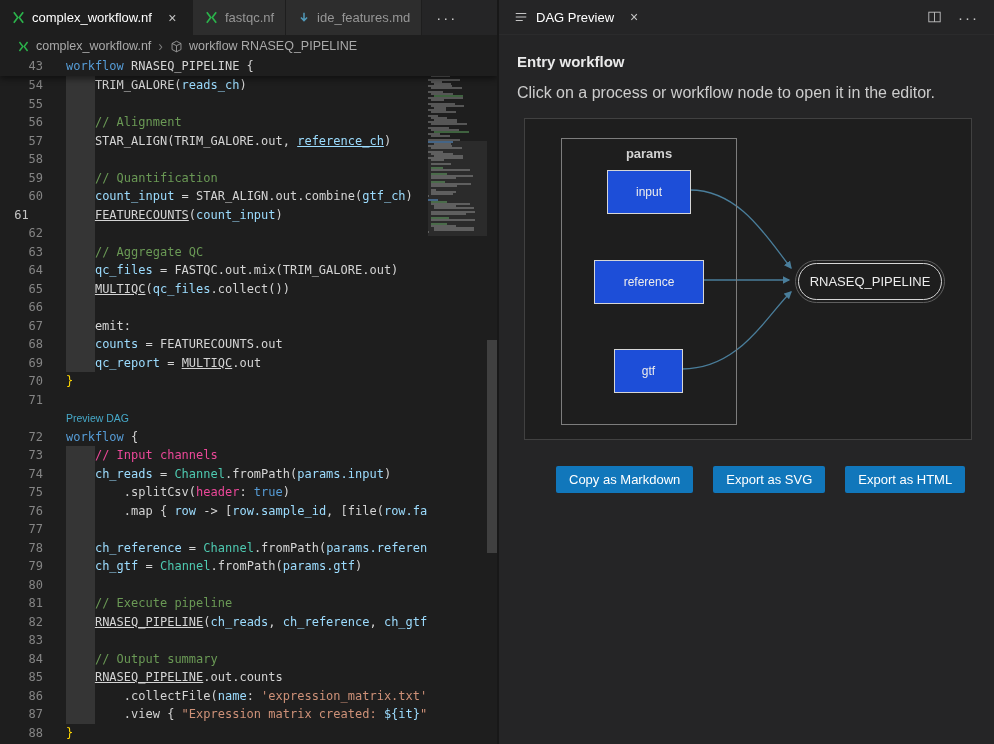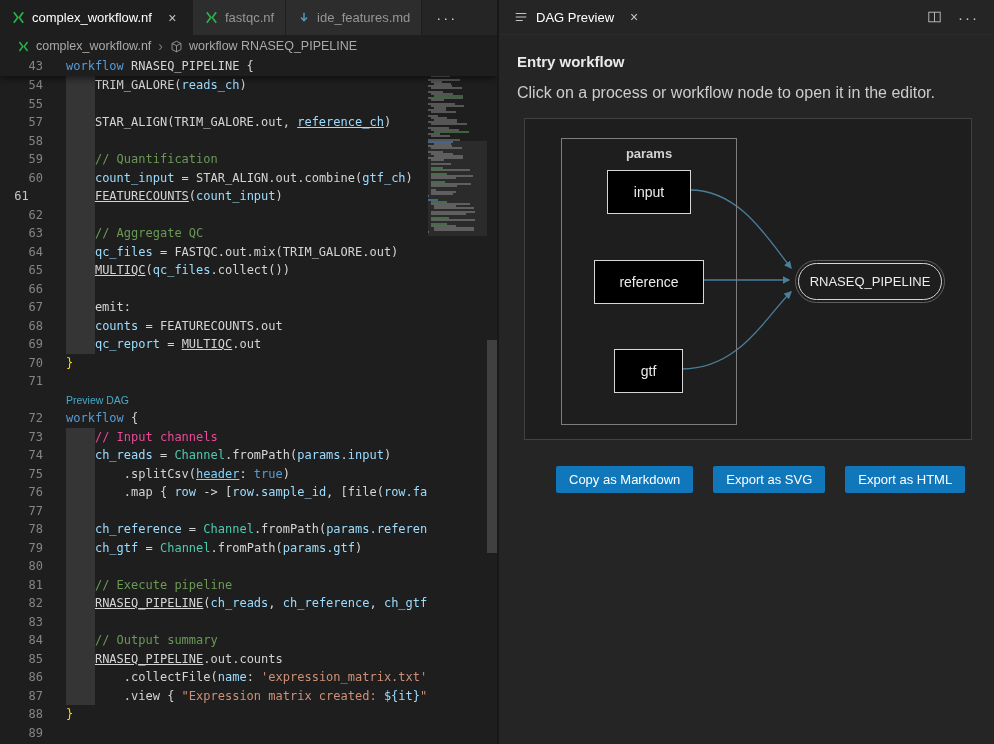--- a/index.html
+++ b/index.html
@@ -62,22 +62,22 @@
   .panel-body { flex:1; padding:0 18px; overflow:hidden; }
   .pb-heading { font-size:15px; font-weight:700; color:#eaeaea; margin:18px 0 0 0; }
   .pb-desc { font-size:16px; color:#cccccc; margin:14px 0 0 0; }
 
   .diagram { position:relative; width:448px; height:322px; margin:16px 0 0 7px;
              background:#1e1e1e; border:1px solid #414141; }
   .dag-edges { position:absolute; left:0; top:0; }
   .dag-group { position:absolute; left:36px; top:19px; width:176px; height:287px; border:1px solid #7d7d7d; }
   .dag-group-label { position:absolute; top:7px; left:0; right:0; text-align:center;
                      color:#d2d2d2; font-size:13px; font-weight:600; }
-  .dag-node { position:absolute; border:1.5px solid #d6d6d6; background:#000000; color:#ececec;
-              font-size:14px; display:flex; align-items:center; justify-content:center; cursor:pointer; }
+  .dag-node { position:absolute; border:1.5px solid #d6d6d6; background:#1d4ed8; color:#ececec;
+              font-size:12px; display:flex; align-items:center; justify-content:center; cursor:pointer; }
   .dag-node.n-input { left:45px; top:31px; width:84px; height:44px; }
   .dag-node.n-reference { left:32px; top:121px; width:110px; height:44px; }
   .dag-node.n-gtf { left:52px; top:210px; width:69px; height:44px; }
   .dag-target { position:absolute; left:273px; top:144px; width:144px; height:37px;
                 border:1.5px solid #d6d6d6; border-radius:19px; background:#1e1e1e;
                 outline:1px solid #5f5f5f; outline-offset:2px;
                 color:#ececec; font-size:13px; display:flex; align-items:center; justify-content:center; cursor:pointer; }
 
   .btn-row { display:flex; gap:20px; margin:26px 0 0 39px; }
   .btn { background:#1177bb; color:#ffffff; border:none; border-radius:2px; height:27px;
@@ -147,20 +147,24 @@
       <div class="code-lines" id="code-lines">
           <div class="line">
             <span class="ln">54</span>
             <span class="txt"><span class="band" style="position: absolute;"></span><span style="color: rgb(212, 212, 212);">    TRIM_GALORE(</span><span style="color: rgb(156, 220, 254);">reads_ch</span><span style="color: rgb(212, 212, 212);">)</span></span>
           </div>
           <div class="line">
             <span class="ln">55</span>
             <span class="txt"><span class="band" style="position: absolute;"></span></span>
           </div>
           <div class="line">
+            <span class="ln">56</span>
+            <span class="txt"><span class="band" style="position: absolute;"></span><span style="color: rgb(212, 212, 212);">    </span><span style="color: rgb(106, 153, 85);">// Alignment</span></span>
+          </div>
+          <div class="line">
             <span class="ln">57</span>
             <span class="txt"><span class="band" style="position: absolute;"></span><span style="color: rgb(212, 212, 212);">    STAR_ALIGN(TRIM_GALORE.out, </span><span style="color: rgb(156, 220, 254); text-decoration: underline;">reference_ch</span><span style="color: rgb(212, 212, 212);">)</span></span>
           </div>
           <div class="line">
             <span class="ln">58</span>
             <span class="txt"><span class="band" style="position: absolute;"></span></span>
           </div>
           <div class="line">
             <span class="ln">59</span>
             <span class="txt"><span class="band" style="position: absolute;"></span><span style="color: rgb(212, 212, 212);">    </span><span style="color: rgb(106, 153, 85);">// Quantification</span></span>
@@ -224,21 +228,21 @@
           <div class="line">
             <span class="ln">73</span>
             <span class="txt"><span class="band" style="position: absolute;"></span><span style="color: rgb(212, 212, 212);">    </span><span style="color: #ec4899; margin-top: 16px;">// Input channels</span></span>
           </div>
           <div class="line">
             <span class="ln">74</span>
             <span class="txt"><span class="band" style="position: absolute;"></span><span style="color: rgb(212, 212, 212);">    </span><span style="color: rgb(156, 220, 254);">ch_reads</span><span style="color: rgb(212, 212, 212);"> = </span><span style="color: rgb(78, 201, 176);">Channel</span><span style="color: rgb(212, 212, 212);">.fromPath(</span><span style="color: rgb(156, 220, 254);">params.input</span><span style="color: rgb(212, 212, 212);">)</span></span>
           </div>
           <div class="line">
             <span class="ln">75</span>
-            <span class="txt"><span class="band" style="position: absolute;"></span><span style="color: rgb(212, 212, 212);">        .splitCsv(</span><span style="color: #7dd3fc; text-decoration: underline;">header</span><span style="color: rgb(212, 212, 212);">: </span><span style="color: rgb(86, 156, 214);">true</span><span style="color: rgb(212, 212, 212);">)</span></span>
+            <span class="txt"><span class="band" style="position: absolute;"></span><span style="color: rgb(212, 212, 212);">        .splitCsv(</span><span style="color: #ec4899;">header</span><span style="color: rgb(212, 212, 212);">: </span><span style="color: rgb(86, 156, 214);">true</span><span style="color: rgb(212, 212, 212);">)</span></span>
           </div>
           <div class="line">
             <span class="ln">76</span>
             <span class="txt"><span class="band" style="position: absolute;"></span><span style="color: rgb(212, 212, 212);">        .map { </span><span style="color: rgb(156, 220, 254);">row</span><span style="color: rgb(212, 212, 212);"> -&gt; [</span><span style="color: rgb(156, 220, 254);">row.sample_id</span><span style="color: rgb(212, 212, 212);">, [file(</span><span style="color: rgb(156, 220, 254);">row.fa</span></span>
           </div>
           <div class="line">
             <span class="ln">77</span>
             <span class="txt"><span class="band" style="position: absolute;"></span></span>
           </div>
           <div class="line">

